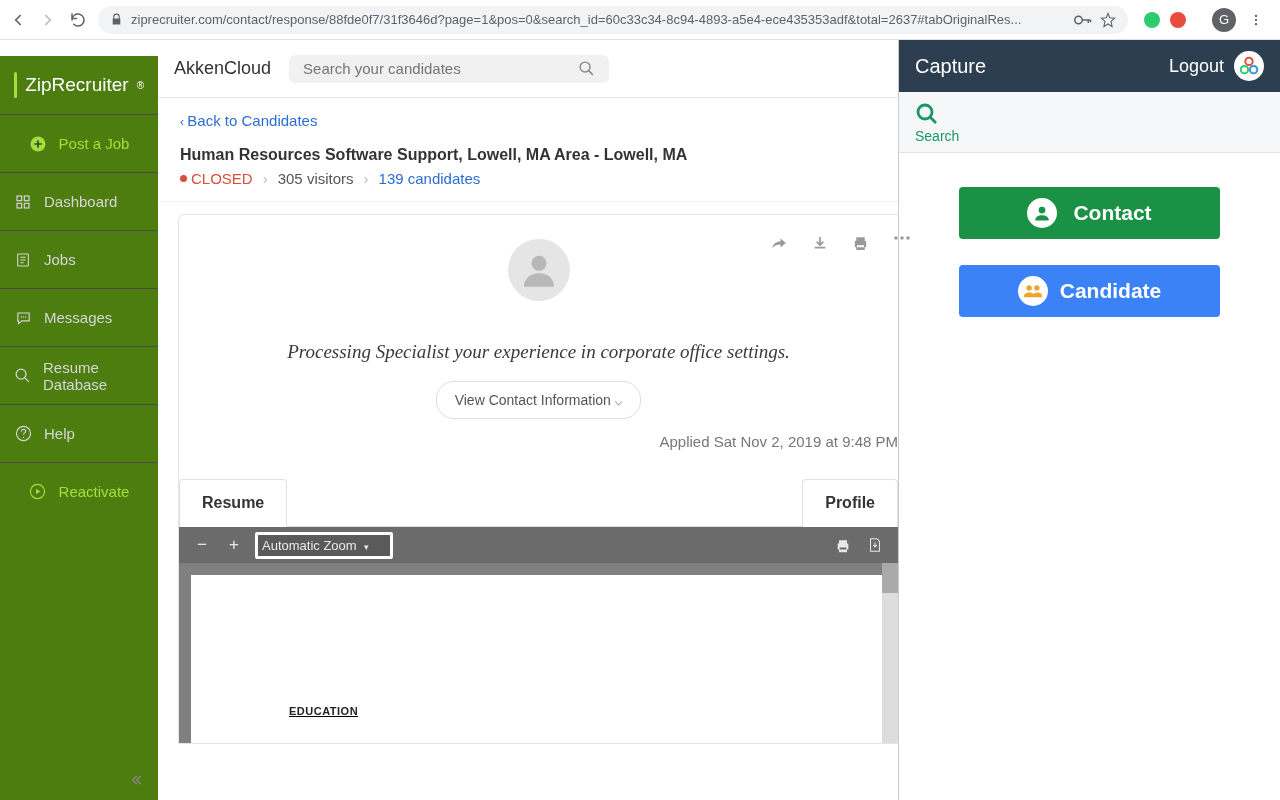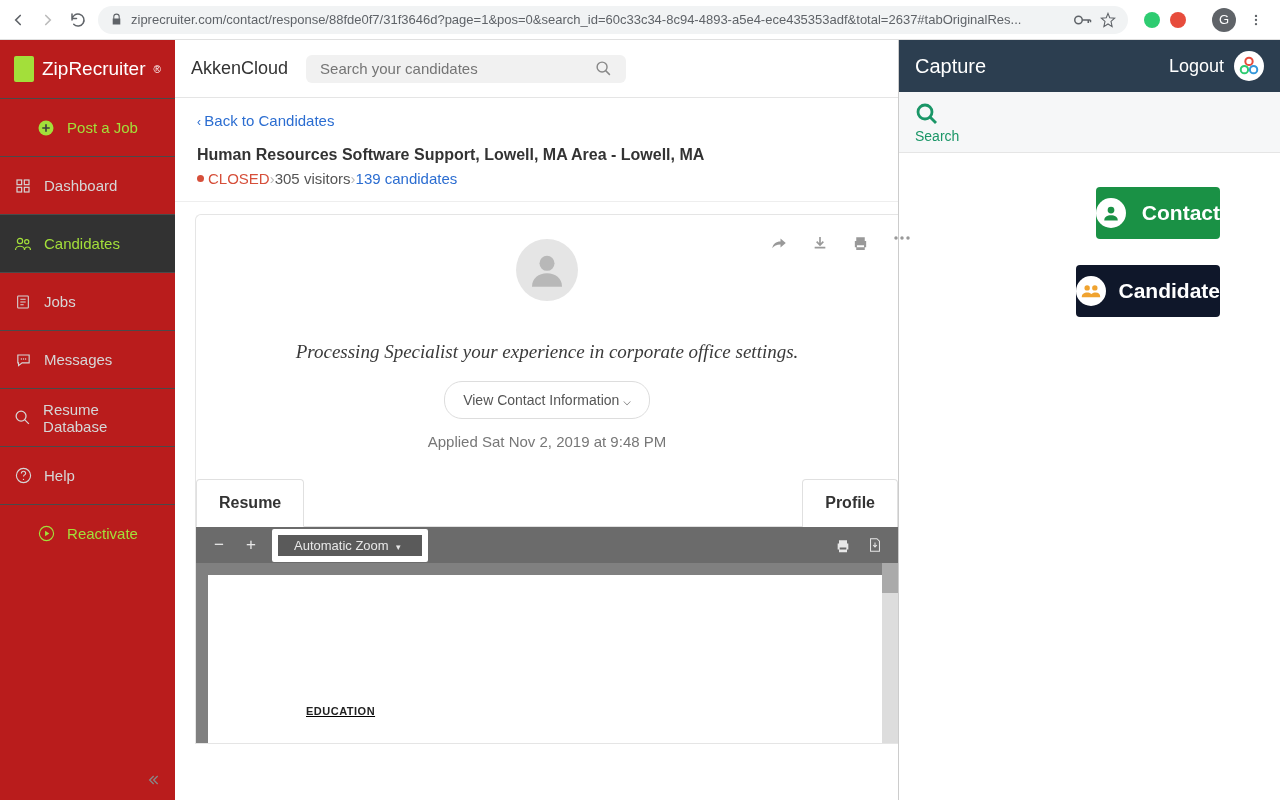--- a/index.html
+++ b/index.html
@@ -11,79 +11,79 @@
 .nav-btn.disabled { color: #bbb; }
 .url-bar { flex: 1; height: 28px; background: #f1f3f4; border-radius: 14px; display: flex; align-items: center; padding: 0 12px; gap: 8px; font-size: 13px; color: #202124; }
 .url-bar .lock { color: #5f6368; }
 .url-text { flex: 1; overflow: hidden; white-space: nowrap; text-overflow: ellipsis; color: #5f6368; }
 .ext-icons { display: flex; gap: 10px; align-items: center; padding: 0 6px; }
 .ext-dot { width: 16px; height: 16px; border-radius: 50%; }
 .avatar-circle { width: 24px; height: 24px; border-radius: 50%; background: #5f6368; color: #fff; display: flex; align-items: center; justify-content: center; font-size: 13px; }
 
 
 .app { display: flex; height: 760px; }
-.sidebar { width: 175px; background: #b91c1c; color: #d6d6d6; display: flex; flex-direction: column; position: relative; }
+.sidebar { width: 158px; background: #4d7c0f; color: #d6d6d6; display: flex; flex-direction: column; position: relative; margin-top: 16px; }
 .logo { height: 58px; display: flex; align-items: center; padding: 0 14px; gap: 8px; color: #fff; font-size: 19px; font-weight: 400; }
 .logo-icon { width: 20px; height: 26px; background: #a3df3a; border-radius: 2px; position: relative; }
 .nav-item { height: 58px; display: flex; align-items: center; padding: 0 14px; gap: 12px; font-size: 15px; cursor: pointer; border-top: 1px solid #4a4a4a; }
 .nav-item.highlighted { color: #a3df3a; justify-content: center; }
 .nav-item.active { background: #323232; color: #a3df3a; }
 .nav-icon { width: 18px; height: 18px; display: flex; align-items: center; justify-content: center; }
 .collapse { position: absolute; bottom: 12px; right: 14px; color: #888; cursor: pointer; }
 
 .content { flex: 1; background: #fff; overflow: hidden; display: flex; flex-direction: column; }
 .content-header { height: 58px; display: flex; align-items: center; padding: 0 16px; gap: 18px; border-bottom: 1px solid #e5e5e5; }
 .company-name { font-size: 18px; color: #333; font-weight: 400; }
 .search-box { flex: 0 0 320px; height: 28px; background: #f1f1f1; border-radius: 6px; display: flex; align-items: center; padding: 0 14px; }
 .search-box input { flex: 1; border: none; background: transparent; font-size: 15px; color: #666; outline: none; }
 .search-box .sicon { color: #888; }
 
 .back-link { padding: 14px 22px 10px; }
 .back-link a { color: #2b6dd1; font-size: 15px; text-decoration: none; }
 
 .job-title { padding: 6px 22px 4px; font-size: 16px; font-weight: 700; color: #333; }
-.job-meta { padding: 2px 22px 14px; display: flex; align-items: flex-end; gap: 0; font-size: 15px; color: #555; border-bottom: 1px solid #eee; }
+.job-meta { padding: 2px 22px 14px; display: flex; align-items: flex-end; gap: 10px; font-size: 15px; color: #555; border-bottom: 1px solid #eee; }
 .closed-badge { color: #d64f3a; display: flex; align-items: center; gap: 4px; }
 .closed-dot { width: 7px; height: 7px; border-radius: 50%; background: #d64f3a; }
 .chev { color: #bbb; }
 .link { color: #2b6dd1; }
 
 .candidate-card { margin: 12px 0 0 20px; border: 1px solid #e5e5e5; border-radius: 6px 0 0 0; border-right: none; padding-top: 24px; }
 .card-actions { display: flex; justify-content: flex-end; gap: 24px; padding: 0 24px; color: #999; position: absolute; right: 345px; margin-top: -4px; }
 .card-actions span { cursor: pointer; font-size: 18px; }
 .avatar-big { width: 62px; height: 62px; border-radius: 50%; background: #e5e5e5; margin: 0 auto; display: flex; align-items: center; justify-content: center; color: #b0b0b0; }
 .headline { text-align: center; font-style: italic; font-family: Georgia, serif; font-size: 19px; color: #3a3a3a; padding: 40px 20px 16px; }
 .view-contact { display: block; margin: 2px auto 14px; padding: 10px 18px; border: 1px solid #ddd; border-radius: 18px; background: #fff; font-size: 14px; color: #555; cursor: pointer; }
-.applied { text-align: center; font-size: 15px; color: #777; padding-bottom: 28px; }
+.applied { text-align: right; font-size: 15px; color: #777; padding-bottom: 28px; }
 .tabs { display: flex; justify-content: space-between; border-bottom: 1px solid #e0e0e0; gap: 8px; }
 .tab { padding: 14px 22px; font-size: 16px; font-weight: 600; color: #333; border: 1px solid #e0e0e0; border-bottom: none; border-radius: 4px 4px 0 0; cursor: pointer; background: #fff; position: relative; top: 1px; }
 .tab.active { border-bottom: 1px solid #fff; }
 .tab.inactive { color: #333; }
 
 .pdf-toolbar { height: 36px; background: #6b6b6b; display: flex; align-items: center; padding: 0 12px; gap: 10px; color: #e8e8e8; }
 .pdf-btn { width: 22px; height: 22px; display: flex; align-items: center; justify-content: center; cursor: pointer; font-size: 17px; }
-.zoom-select { background: #5a5a5a; border: 6px solid #ffffff; color: #e8e8e8; padding: 3px 22px 3px 16px; font-size: 13px; border-radius: 2px; }
+.zoom-select { background: #5a5a5a; border: 3px solid #ffffff; color: #e8e8e8; padding: 3px 22px 3px 4px; font-size: 13px; border-radius: 2px; }
 .pdf-toolbar .spacer { flex: 1; }
 .pdf-viewer { background: #808080; padding: 12px 12px 0 12px; height: 180px; position: relative; text-decoration: underline; }
 .pdf-page { background: #fff; height: 100%; padding: 130px 98px 0; position: relative; }
 .pdf-page .edu { font-size: 11px; font-weight: 700; letter-spacing: 0.5px; color: #222; }
 .pdf-scroll { position: absolute; right: 0; top: 0; width: 16px; height: 100%; background: #ddd; }
 .pdf-thumb { position: absolute; right: 0; top: 0; width: 16px; height: 30px; background: #aaa; }
 
 
 .sidepanel { width: 382px; background: #fff; border-left: 1px solid #ccc; display: flex; flex-direction: column; }
 .sp-header { height: 52px; background: #2c3e50; display: flex; align-items: center; padding: 0 16px; justify-content: space-between; color: #fff; font-size: 20px; }
 .sp-logo { width: 30px; height: 30px; border-radius: 50%; background: #fff; display: flex; align-items: center; justify-content: center; }
 .sp-search { padding: 10px 16px 8px; border-bottom: 1px solid #e5e5e5; background: #f6f7f8; }
 .sp-sicon { color: #1a9667; font-size: 24px; }
 .sp-label { font-size: 14px; color: #1a9667; margin-top: 2px; }
-.sp-buttons { padding: 34px 60px; display: flex; flex-direction: column; gap: 26px; align-items: flex-end; }
+.sp-buttons { padding: 34px 60px; display: flex; flex-direction: column; gap: 26px; }
 .sp-btn { height: 52px; border-radius: 4px; display: flex; align-items: center; justify-content: center; gap: 16px; font-size: 21px; font-weight: 700; color: #fff; cursor: pointer; border: none; }
 .sp-btn.green { background: #1a9145; }
-.sp-btn.orange { background: #0f172a; gap: 12px; }
+.sp-btn.orange { background: #3b82f6; gap: 12px; }
 .sp-btn .circ { width: 30px; height: 30px; border-radius: 50%; background: #fff; display: flex; align-items: center; justify-content: center; }
 svg { display: block; }
 </style>
 </head>
 <body>
 
 <div class="browser-bar">
   <div class="nav-btn">
     <svg width="18" height="18" viewBox="0 0 24 24">
         <path d="M15 6l-6 6 6 6" stroke="#5f6368" stroke-width="2.2" fill="none" stroke-linecap="round"></path>
@@ -154,30 +154,20 @@
       <span class="nav-icon">
           <svg width="16" height="16" viewBox="0 0 24 24">
             <rect x="3" y="3" width="7" height="7" fill="none" stroke="#d6d6d6" stroke-width="1.8"></rect>
             <rect x="14" y="3" width="7" height="7" fill="none" stroke="#d6d6d6" stroke-width="1.8"></rect>
             <rect x="3" y="14" width="7" height="7" fill="none" stroke="#d6d6d6" stroke-width="1.8"></rect>
             <rect x="14" y="14" width="7" height="7" fill="none" stroke="#d6d6d6" stroke-width="1.8"></rect>
           </svg>
         </span>
       <span>Dashboard</span>
     </div>
-    <div class="nav-item active">
-      <span class="nav-icon">
-          <svg width="18" height="16" viewBox="0 0 24 20">
-            <circle cx="8" cy="6" r="3.5" fill="none" stroke="#a3df3a" stroke-width="1.6"></circle>
-            <circle cx="17" cy="7" r="2.8" fill="none" stroke="#a3df3a" stroke-width="1.6"></circle>
-            <path d="M2 18c0-3 3-5 6-5s6 2 6 5M14 18c0-2.5 2-4 4-4s4 1.5 4 4" fill="none" stroke="#a3df3a" stroke-width="1.6"></path>
-          </svg>
-        </span>
-      <span>Candidates</span>
-    </div>
     <div class="nav-item">
       <span class="nav-icon">
           <svg width="16" height="16" viewBox="0 0 24 24">
             <rect x="4" y="3" width="16" height="18" rx="1" fill="none" stroke="#d6d6d6" stroke-width="1.6"></rect>
             <path d="M8 8h8M8 12h8M8 16h5" stroke="#d6d6d6" stroke-width="1.6"></path>
           </svg>
         </span>
       <span>Jobs</span>
     </div>
     <div class="nav-item">

